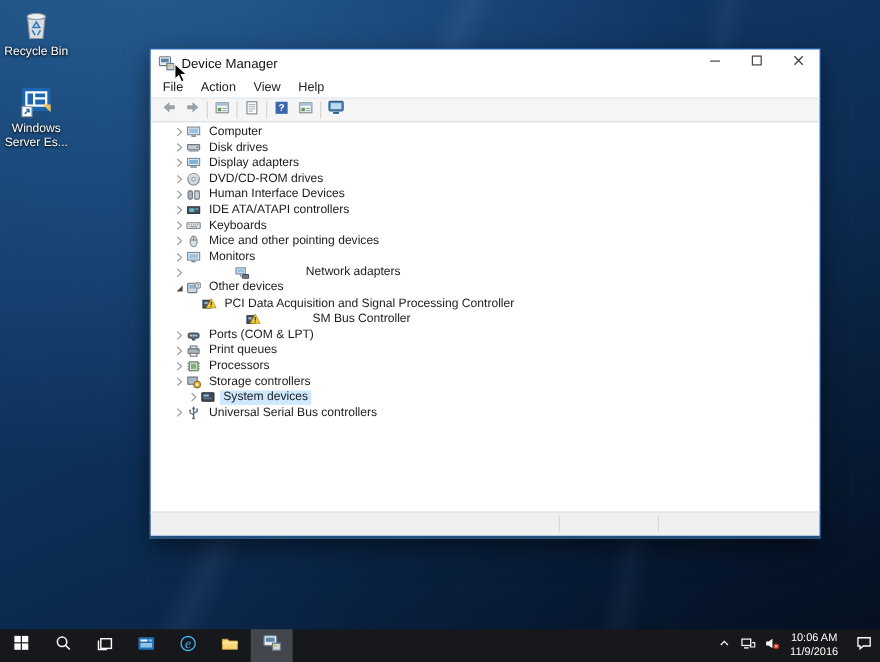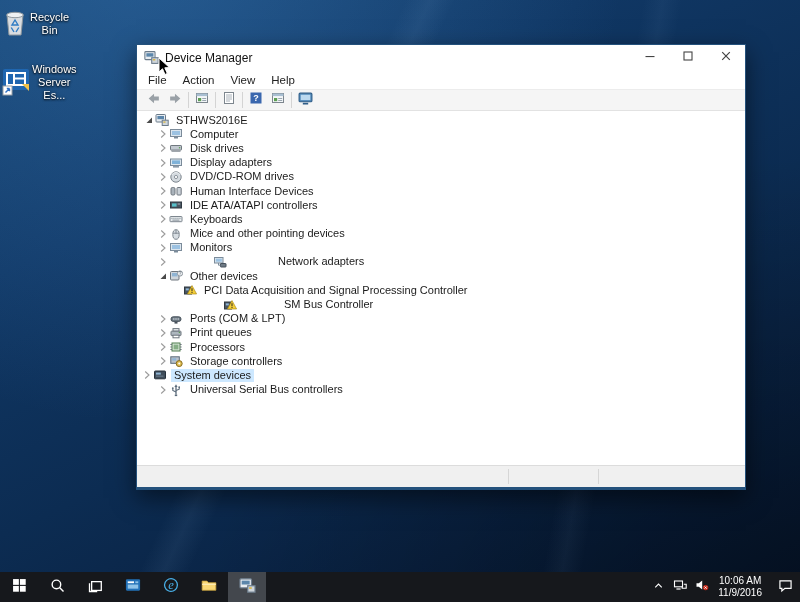--- a/index.html
+++ b/index.html
@@ -14,21 +14,21 @@
   }
   
   .beam { position:absolute; pointer-events:none; }
   .beam1 { left:120px; top:0; width:340px; height:602px;
     background:linear-gradient(115deg, rgba(255,255,255,0) 46%, rgba(160,200,240,0.07) 50%, rgba(255,255,255,0) 54%); }
   .beam2 { left:420px; top:0; width:380px; height:602px;
     background:linear-gradient(100deg, rgba(255,255,255,0) 46%, rgba(160,200,240,0.05) 50%, rgba(255,255,255,0) 54%); }
 
   
   .desk-icons { position:absolute; left:0; top:6px; width:66px; display:flex; flex-direction:column; align-items:center; }
-  .desk-icon { width:66px; display:flex; flex-direction:row; align-items:center; margin-bottom:22px; cursor:default; }
+  .desk-icon { width:66px; display:flex; flex-direction:column; align-items:center; margin-bottom:22px; cursor:default; }
   .desk-icon .dicon { width:32px; height:32px; display:flex; align-items:center; justify-content:center; }
   .desk-icon .dlabel { margin-top:3px; font-size:11px; color:#fff; text-align:center; line-height:13px;
     text-shadow:0 1px 2px rgba(0,0,0,0.9), 0 0 3px rgba(0,0,0,0.6); max-width:62px; }
 
   
   .window { position:absolute; left:136px; top:44px; width:610px; height:446px; background:#3b82f6;
     border:1px solid #24517c; border-bottom-width:3px; box-shadow:0 8px 22px rgba(0,0,0,0.5); }
   .titlebar { height:25px; display:flex; align-items:center; background:#fff; padding-left:7px; position:relative; }
   .titlebar .ticon { width:15px; height:15px; margin-right:6px; display:flex; align-items:center; }
   .titlebar .ttext { font-size:12px; color:#111; }
@@ -180,36 +180,20 @@
       <div class="tsep"></div>
       <div class="tbtn">
         <span><svg width="15" height="15" viewBox="0 0 14 14">
             <rect x="1" y="2" width="12" height="8" rx="1" fill="#4f87b8" stroke="#2f5d88"></rect>
             <rect x="2.5" y="3.5" width="9" height="5" fill="#bcd9ef"></rect>
             <rect x="4.5" y="11" width="5" height="1.6" fill="#2f5d88"></rect>
           </svg></span>
       </div>
     </div>
   <div class="treearea" id="tree">
-      <div class="trow" style="padding-left: 6px;">
-        <span class="chev">
-          <svg width="12" height="12" viewBox="0 0 12 12">
-            <path d="M9 3.5 L9 9 L3.5 9 Z" fill="#4a4a4a"></path>
-          </svg>
-        </span>
-        <span class="nicon">
-          <svg width="14" height="14" viewBox="0 0 14 14">
-            <rect x="1" y="1.5" width="9.5" height="7.5" rx="0.8" fill="#e8edf2" stroke="#6b7b8a"></rect>
-            <rect x="2.4" y="3" width="6.6" height="3.2" fill="#5b86ab"></rect>
-            <rect x="7.2" y="7.2" width="6" height="5.3" fill="#cfd6dc" stroke="#6b7b8a"></rect>
-            <rect x="8.3" y="8.4" width="2.2" height="1.4" fill="#d8b64a"></rect>
-          </svg>
-        </span>
-        <span class="tlabel">STHWS2016E</span>
-      </div>
       <div class="trow" style="padding-left: 20px;">
         <span class="chev">
           <svg width="12" height="12" viewBox="0 0 12 12">
             <path d="M4.2 2.5 L8 6 L4.2 9.5" fill="none" stroke="#9b9b9b" stroke-width="1.1"></path>
           </svg>
         </span>
         <span class="nicon">
           <svg width="14" height="14" viewBox="0 0 14 14">
             <rect x="1.5" y="2.5" width="11" height="7" fill="#dce6ee" stroke="#7b8b9a"></rect>
             <rect x="3" y="4" width="8" height="4" fill="#9cc2e2"></rect>
@@ -462,21 +446,21 @@
         <span class="nicon">
           <svg width="14" height="14" viewBox="0 0 14 14">
             <rect x="1.8" y="2.8" width="8.5" height="6.5" fill="#b9c2cc" stroke="#5a6a7a"></rect>
             <rect x="3.2" y="4.2" width="4" height="2.4" fill="#8fb4d4"></rect>
             <circle cx="10.2" cy="9.6" r="3" fill="#ddbc51" stroke="#8a6d1f"></circle>
             <circle cx="10.2" cy="9.6" r="1" fill="#fff"></circle>
           </svg>
         </span>
         <span class="tlabel">Storage controllers</span>
       </div>
-      <div class="trow" style="padding-left: 4px;">
+      <div class="trow" style="padding-left: 33px;">
         <span class="chev">
           <svg width="12" height="12" viewBox="0 0 12 12">
             <path d="M4.2 2.5 L8 6 L4.2 9.5" fill="none" stroke="#9b9b9b" stroke-width="1.1"></path>
           </svg>
         </span>
         <span class="nicon">
           <svg width="14" height="14" viewBox="0 0 14 14">
             <rect x="1.5" y="3" width="11" height="7.8" rx="0.8" fill="#3f4d5a" stroke="#26303a"></rect>
             <rect x="3" y="4.6" width="4.8" height="2" fill="#8fb4d4"></rect>
             <rect x="3" y="7.6" width="7.5" height="1.1" fill="#6b7b8a"></rect>

